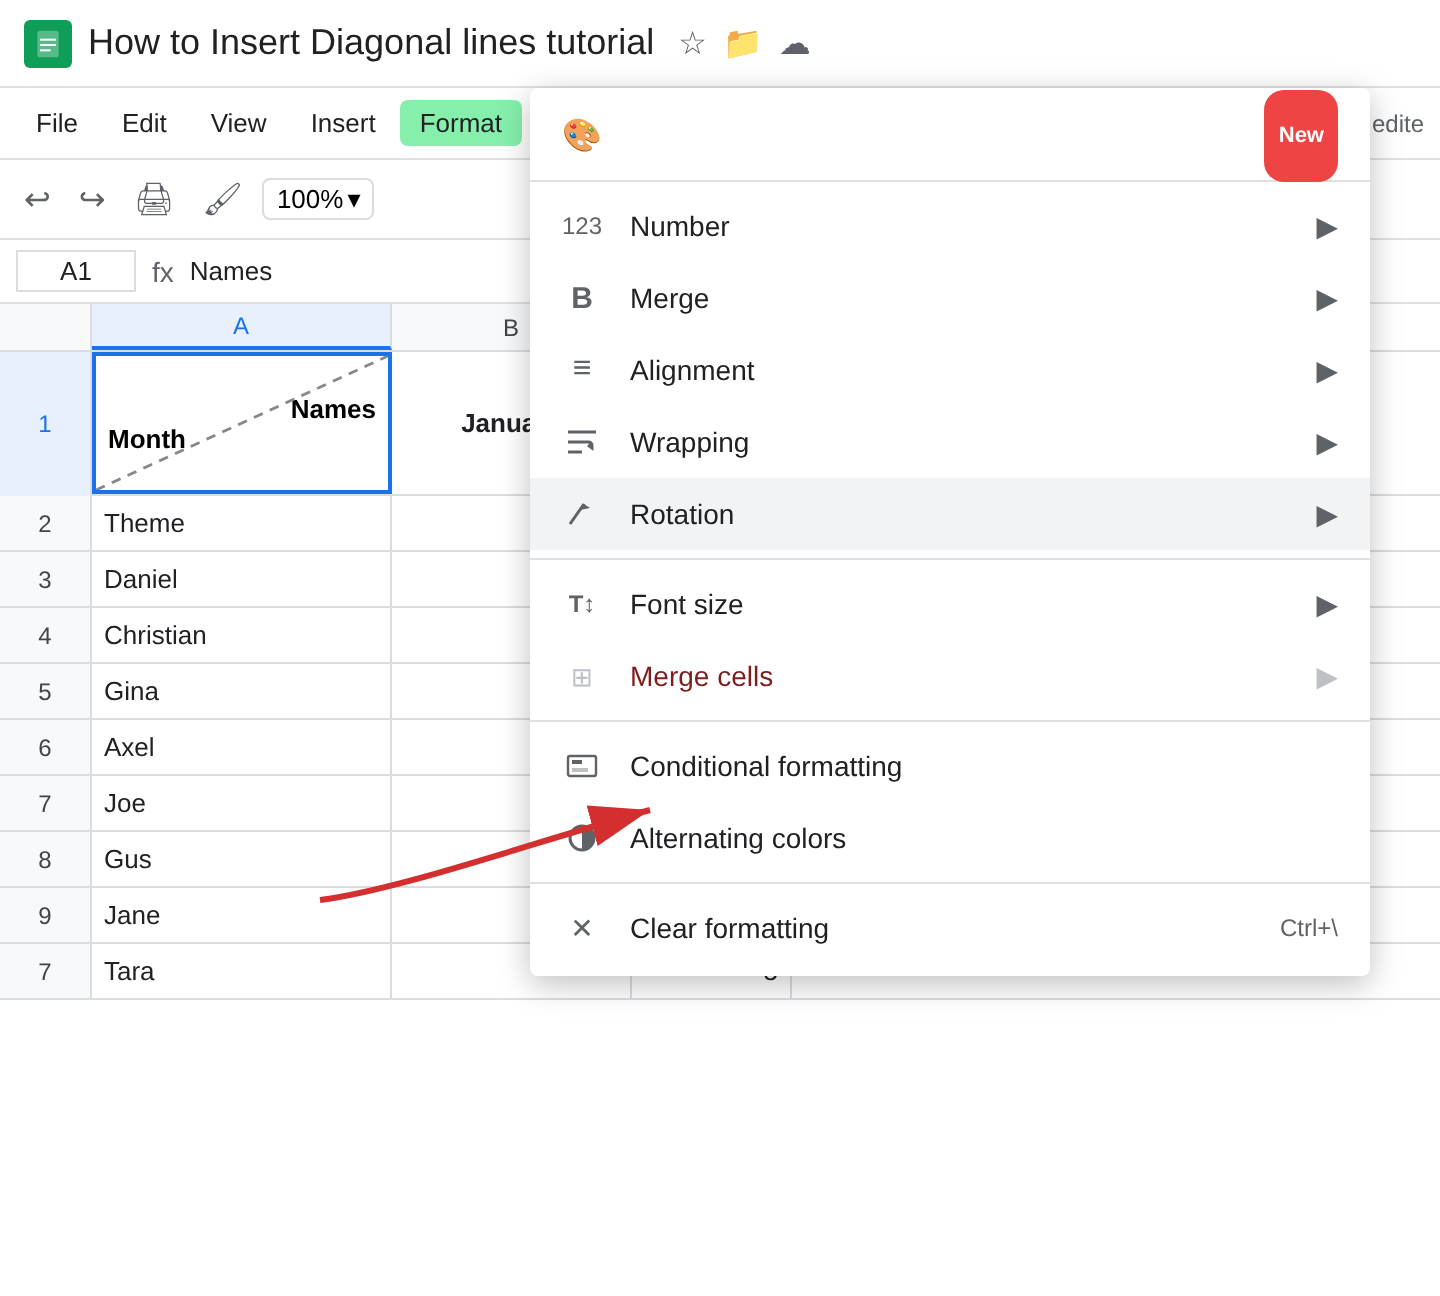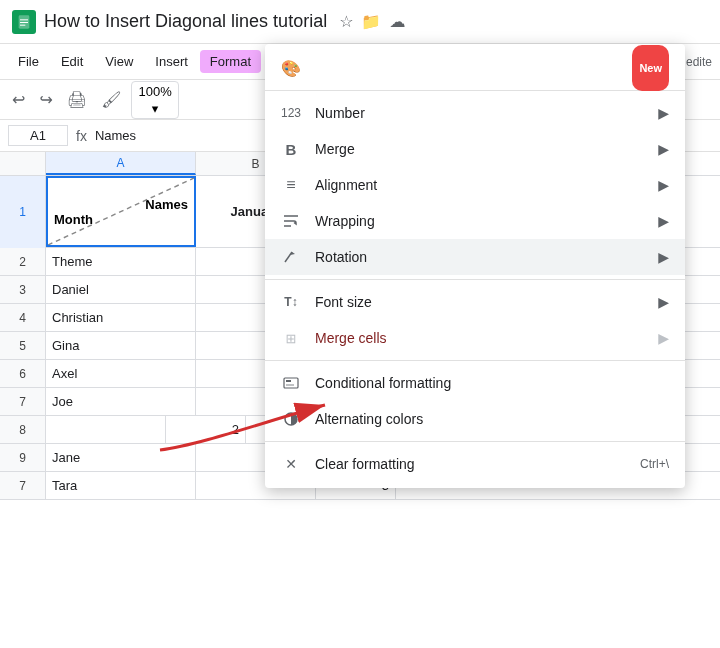--- a/index.html
+++ b/index.html
@@ -17,32 +17,32 @@
     .title-icon { color: #5f6368; font-size: 16px; cursor: pointer; }
 
     
     .menu-bar {
       display: flex; align-items: center; padding: 0 8px; height: 36px;
       border-bottom: 1px solid #e0e0e0; gap: 2px;
     }
     .menu-item {
       padding: 4px 10px; border-radius: 4px; cursor: pointer; color: #202124; font-size: 13px;
     }
-    .menu-item.format-active { background: #f0abfc; }
+    .menu-item.format-active { background: #86efac; }
     .last-edit { margin-left: auto; color: #5f6368; font-size: 12px; }
 
     
     .toolbar {
       display: flex; align-items: center; padding: 4px 8px; height: 40px;
       border-bottom: 1px solid #e0e0e0; gap: 6px;
     }
     .toolbar-btn { color: #5f6368; cursor: pointer; padding: 4px; border-radius: 3px; display: flex; align-items: center; font-size: 16px; }
     .zoom-select {
-      display: flex; align-items: center; gap: 2px; padding: 2px 6px;
-      border: 1px solid #dadce0; border-radius: 4px; cursor: pointer; font-size: 13px; flex-direction: column;
+      display: flex; align-items: flex-end; gap: 2px; padding: 2px 6px;
+      border: 1px solid #dadce0; border-radius: 4px; cursor: pointer; font-size: 13px;
     }
 
     
     .formula-bar {
       display: flex; align-items: center; padding: 0 8px; height: 32px;
       border-bottom: 1px solid #e0e0e0; gap: 8px;
     }
     .cell-ref { width: 60px; text-align: center; border: 1px solid #dadce0; padding: 2px 6px; font-size: 13px; color: #202124; }
     .fx-icon { color: #5f6368; font-size: 14px; }
     .formula-input { flex: 1; font-size: 13px; color: #202124; }
@@ -207,20 +207,21 @@
       <div class="cell cell-rest" style="justify-content:flex-end;">5</div>
     </div>
     <div class="sheet-row">
       <div class="row-num">7</div>
       <div class="cell">Joe</div>
       <div class="cell cell-b"></div>
       <div class="cell cell-rest" style="justify-content:flex-end;">5</div>
     </div>
     <div class="sheet-row">
       <div class="row-num">8</div>
+      <div class="cell">Gus</div>
       <div class="cell cell-b"></div>
       <div class="cell cell-rest" style="justify-content:flex-end;">2</div>
     </div>
     <div class="sheet-row">
       <div class="row-num">9</div>
       <div class="cell">Jane</div>
       <div class="cell cell-b"></div>
       <div class="cell cell-rest" style="justify-content:flex-end;">5</div>
     </div>
     <div class="sheet-row">

